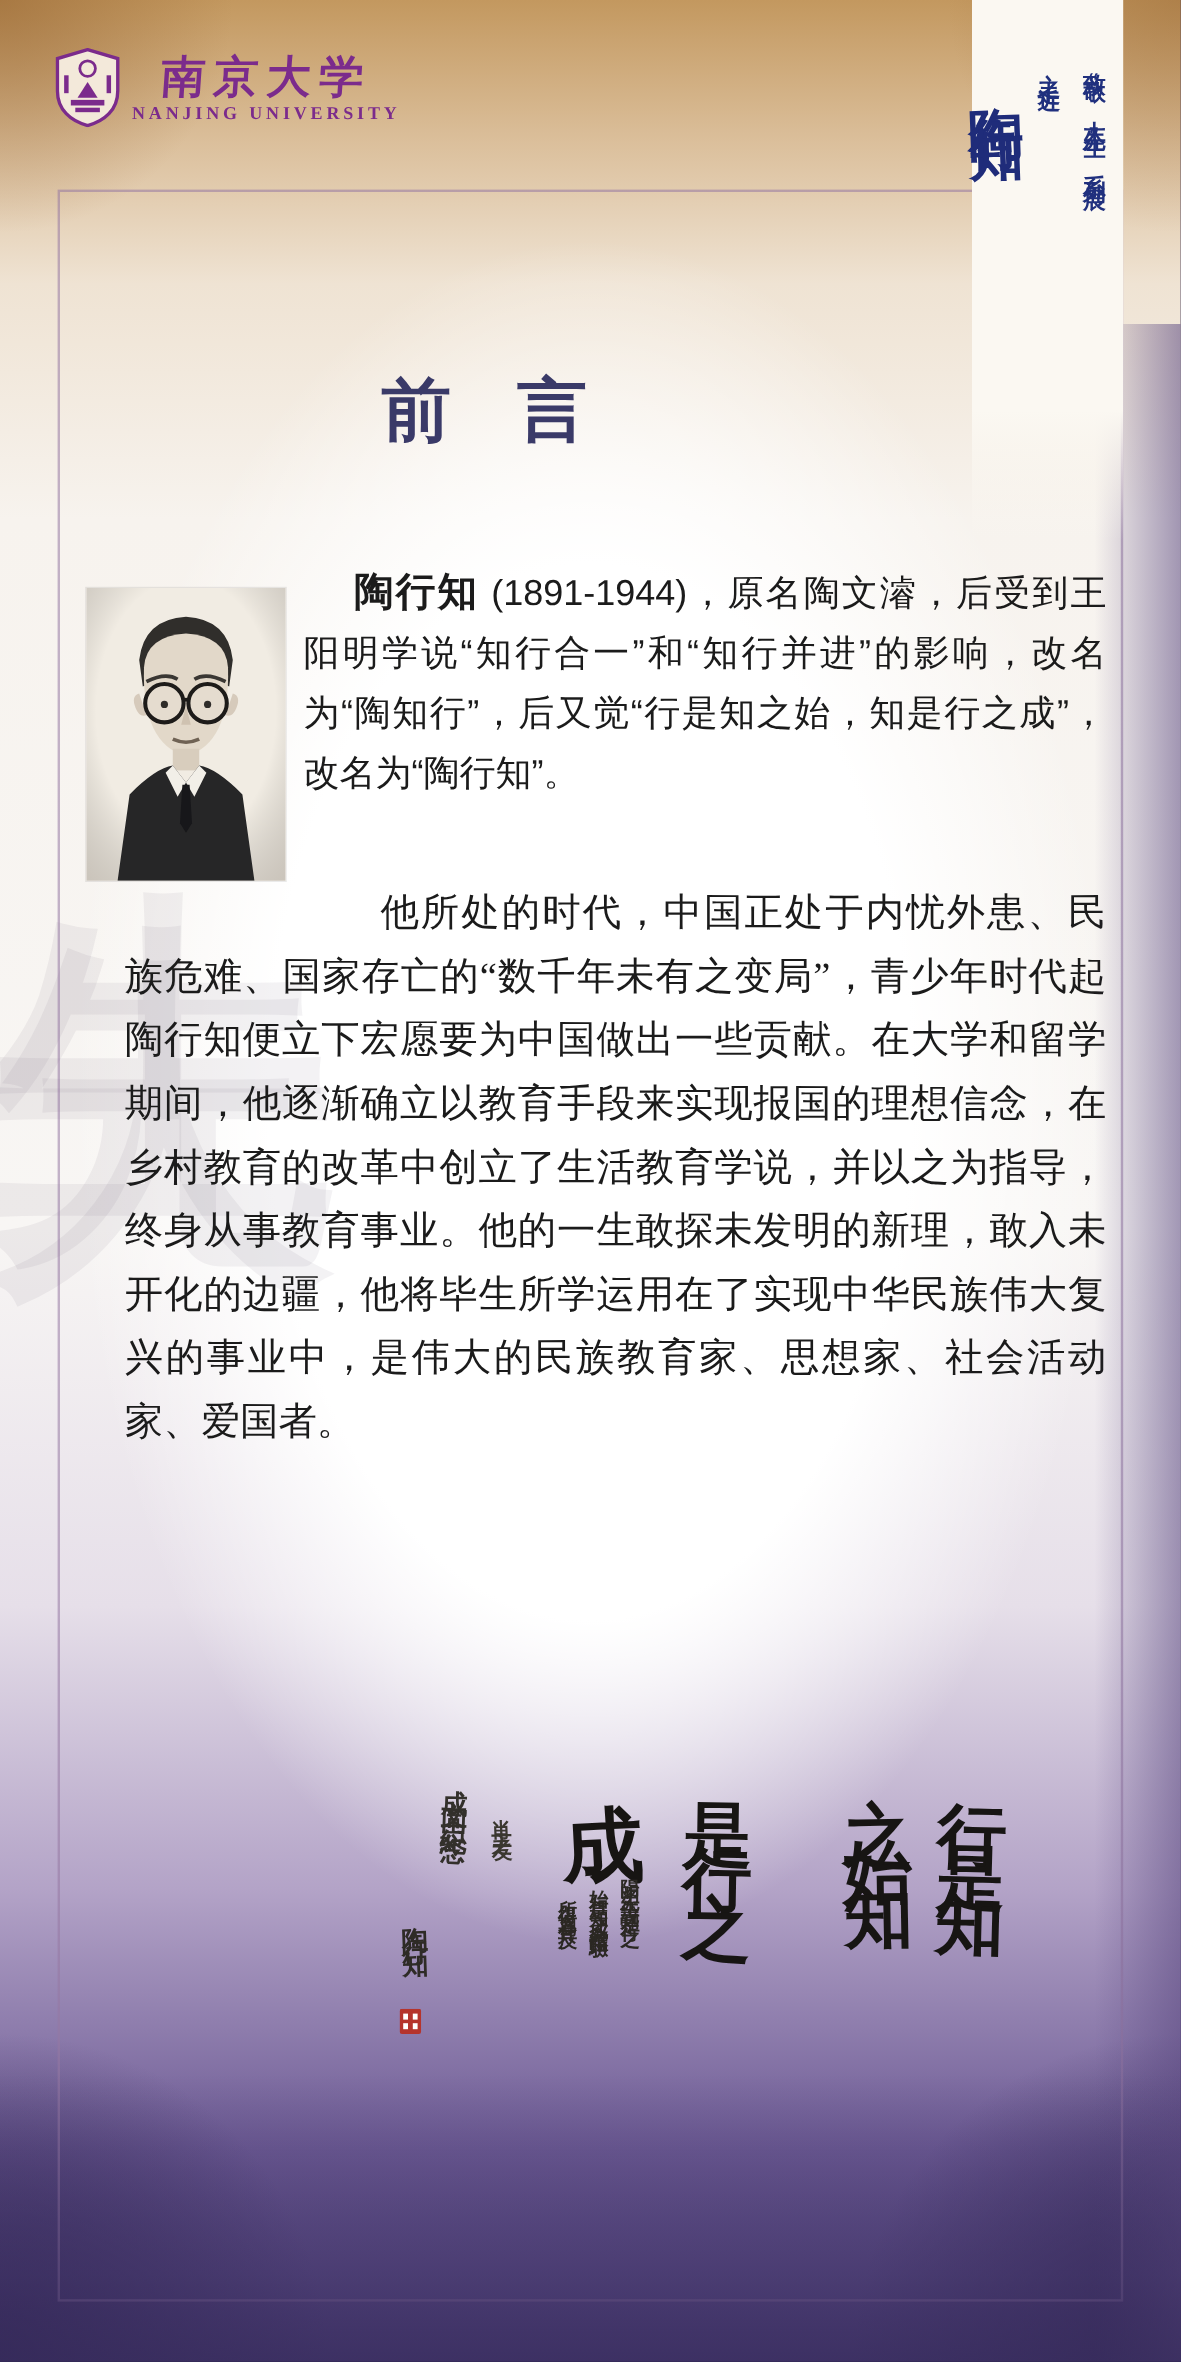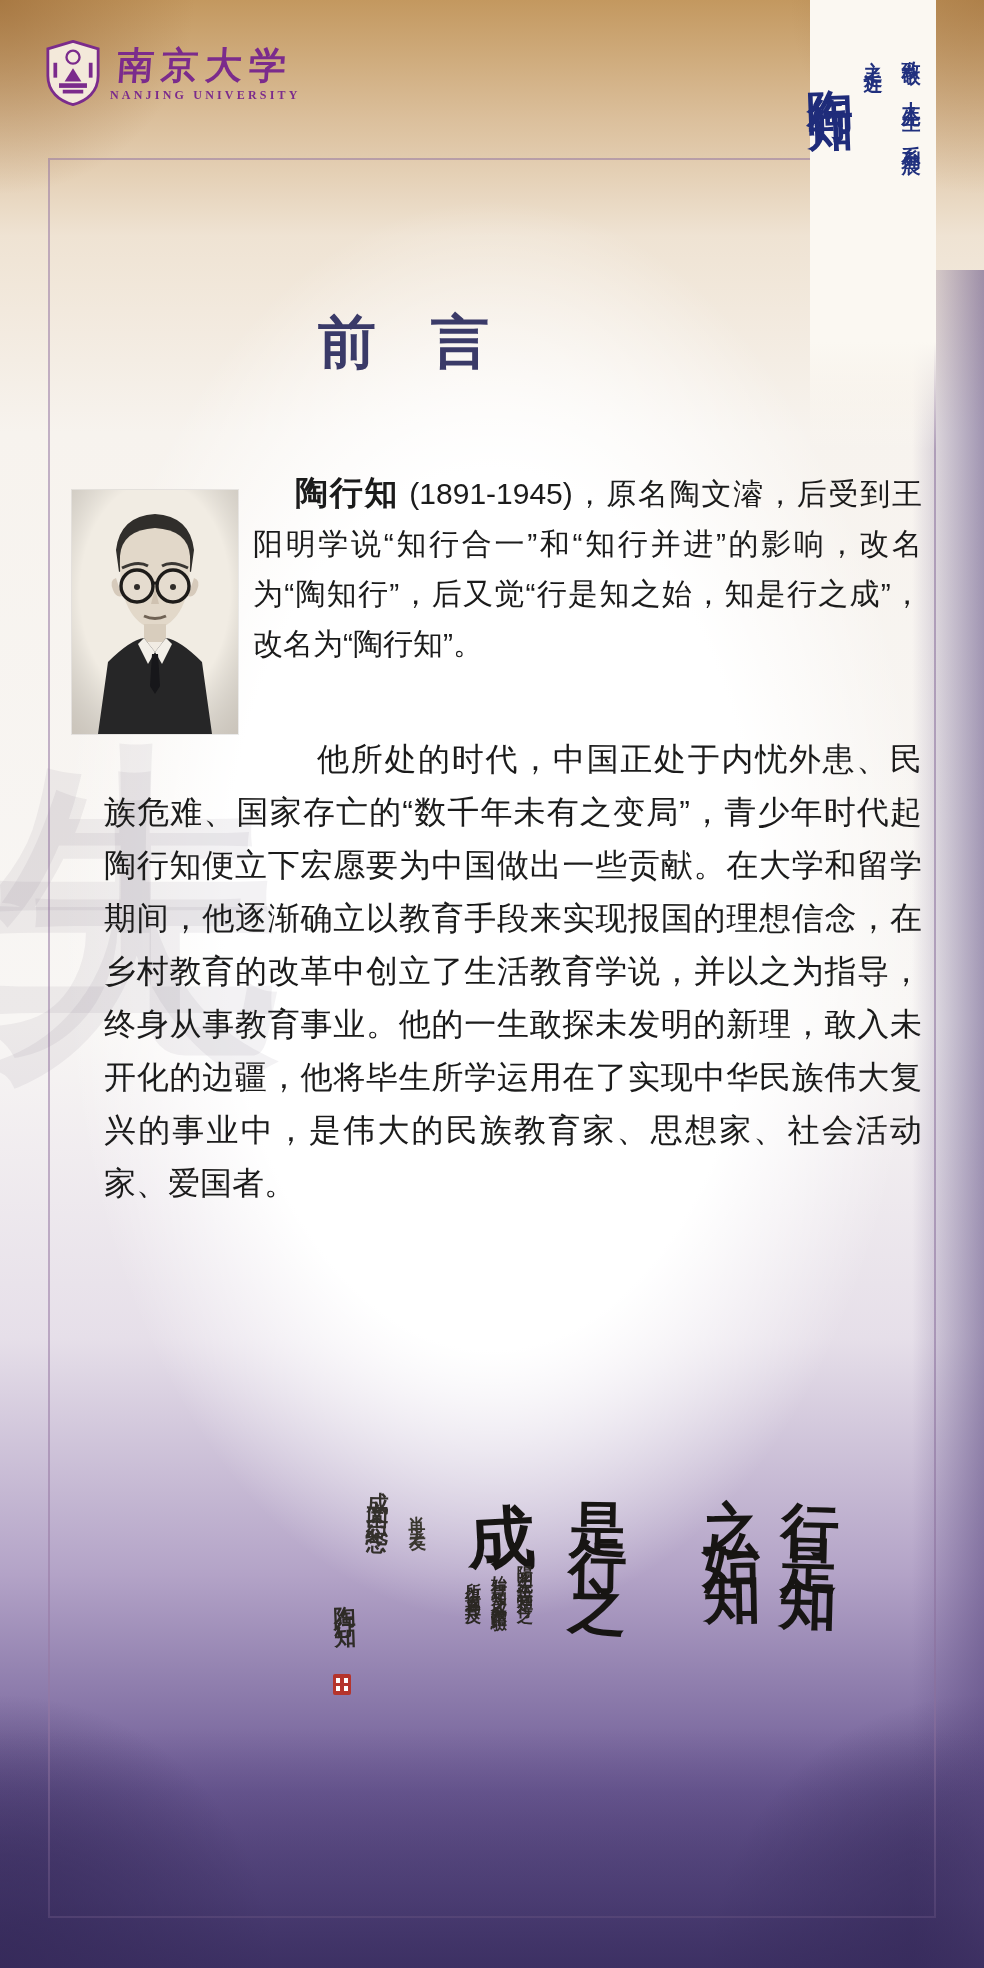--- a/index.html
+++ b/index.html
@@ -21,21 +21,21 @@
   .edge-bottom{ position:absolute; left:0; right:0; bottom:0; height:240px; z-index:4; pointer-events:none;
     background:linear-gradient(180deg, rgba(66,53,104,0), rgba(66,53,104,.55) 70%, rgba(58,46,95,.75) 100%); }
   .frame{ position:absolute; left:48px; top:158px; width:888px; height:1760px;
     border:2px solid rgba(150,120,162,.55); z-index:2; pointer-events:none; }
 
   
   .logo{ position:absolute; left:46px; top:40px; display:flex; align-items:center; gap:10px; z-index:5; }
   .logo-txt{ display:flex; flex-direction:column; align-items:center; }
   .logo-cn{ font-family:"Liberation Serif","DejaVu Serif",serif; font-weight:900; font-size:37px;
     color:#7b2b8c; letter-spacing:7px; transform:skewX(-4deg); line-height:1.05; white-space:nowrap;}
-  .logo-en{ font-family:"Liberation Serif","DejaVu Serif",serif; font-weight:700; font-size:12px;
+  .logo-en{ font-family:"Liberation Serif","DejaVu Serif",serif; font-weight:700; font-size:15px;
     color:#7b2b8c; letter-spacing:3.2px; margin-top:2px; white-space:nowrap;}
 
   
   .banner{ position:absolute; top:0; left:810px; width:126px; height:450px; z-index:5;
     background:linear-gradient(180deg,#fbf8f2 0%,#fbf8f2 76%,rgba(251,248,242,0) 100%); }
   .v{ writing-mode:vertical-rl; text-orientation:upright; }
   .banner-series{ position:absolute; top:46px; right:12px; font-size:19px; letter-spacing:6px;
     color:#20307e; font-weight:700; }
   .banner-col2{ position:absolute; top:46px; right:50px; }
   .banner-sub{ font-size:19px; letter-spacing:6px; color:#20307e; font-weight:700; display:block; }
@@ -54,21 +54,21 @@
     font-size:295px; letter-spacing:-28px; line-height:1; color:rgba(80,70,96,.07); }
 
   
   .content{ position:absolute; left:104px; top:468px; width:818px; z-index:3; color:#1b1b1b; }
   .photo{ float:left; width:166px; height:244px; margin:22px 15px 28px -32px;
     box-shadow:0 0 0 1px rgba(0,0,0,.08); background:#f1ece3; }
   .photo svg{ display:block; width:100%; height:100%; }
   .p1{ font-size:30px; line-height:50px; text-align:justify; text-indent:42px; }
   .p1 .nm{ font-weight:700; font-size:33px; }
   .p2{ font-size:32px; line-height:53px; text-align:justify; text-indent:2em; margin-top:60px; }
-  .p3{ font-size:32px; line-height:53px; text-align:justify; text-indent:2em; margin-top:64px; clear:none; }
+  .p3{ font-size:32px; line-height:53px; text-align:justify; text-indent:2em; margin-top:64px; clear:none;font-family:Liberation Serif, serif; }
 
   
   .cal{ position:absolute; left:320px; top:1442px; width:545px; height:335px; z-index:3; color:#171513; }
   .cal > div{ position:absolute; writing-mode:vertical-rl; text-orientation:upright;
     font-family:"DejaVu Serif","Liberation Serif",serif; font-weight:900; }
   .cal .big{ font-size:58px; letter-spacing:36px; }
   .cal .c-a{ left:452px; top:14px; transform:rotate(1.5deg); }
   .cal .c-b{ left:372px; top:8px;  transform:rotate(-1deg); }
   .cal .c-c{ left:240px; top:14px; transform:rotate(1deg); }
   .cal .c-d{ left:134px; top:6px;  font-size:68px; transform:rotate(-3deg); }
@@ -147,21 +147,21 @@
         <circle cx="101" cy="97" r="3" fill="#2f2c29"></circle>
         <path d="M83 98 L79 114 L87 114 Z" fill="#cfc2b1"></path>
         <path d="M72 126 Q83 131 94 126" stroke="#6f6254" stroke-width="3" fill="none"></path>
         <rect x="72" y="134" width="22" height="18" fill="#d8cdbd"></rect>
         <path d="M26 244 L36 172 Q58 150 72 148 L83 162 L94 148 Q108 150 130 172 L140 244 Z" fill="#262627"></path>
         <path d="M72 148 L83 162 L76 174 L66 154 Z" fill="#f2efe8"></path>
         <path d="M94 148 L83 162 L90 174 L100 154 Z" fill="#f2efe8"></path>
         <path d="M80 164 L86 164 L88 196 L83 204 L78 196 Z" fill="#17171a"></path>
       </svg>
     </div>
-    <p class="p1"><span class="nm">陶行知</span><span> (1891-1945)，原名陶文濬，后受到王阳明学说“知行合一”和“知行并进”的影响，改名为“陶知行”，后又觉“行是知之始，知是行之成”，改名为“陶行知”。</span></p>
+    <p class="p1"><span class="nm">陶行知</span><span> (1891-1944)，原名陶文濬，后受到王阳明学说“知行合一”和“知行并进”的影响，改名为“陶知行”，后又觉“行是知之始，知是行之成”，改名为“陶行知”。</span></p>
     <p class="p3">他所处的时代，中国正处于内忧外患、民族危难、国家存亡的“数千年未有之变局”，青少年时代起陶行知便立下宏愿要为中国做出一些贡献。在大学和留学期间，他逐渐确立以教育手段来实现报国的理想信念，在乡村教育的改革中创立了生活教育学说，并以之为指导，终身从事教育事业。他的一生敢探未发明的新理，敢入未开化的边疆，他将毕生所学运用在了实现中华民族伟大复兴的事业中，是伟大的民族教育家、思想家、社会活动家、爱国者。</p>
   </main>
 
   <section class="cal">
     <div class="big c-a">行是知</div>
     <div class="big c-b">之始知</div>
     <div class="big c-c">是行之</div>
     <div class="big c-d">成</div>
     <div class="small s-1">陽明先生說知是行之</div>
     <div class="small s-2">始行是知之成余體驗</div>

